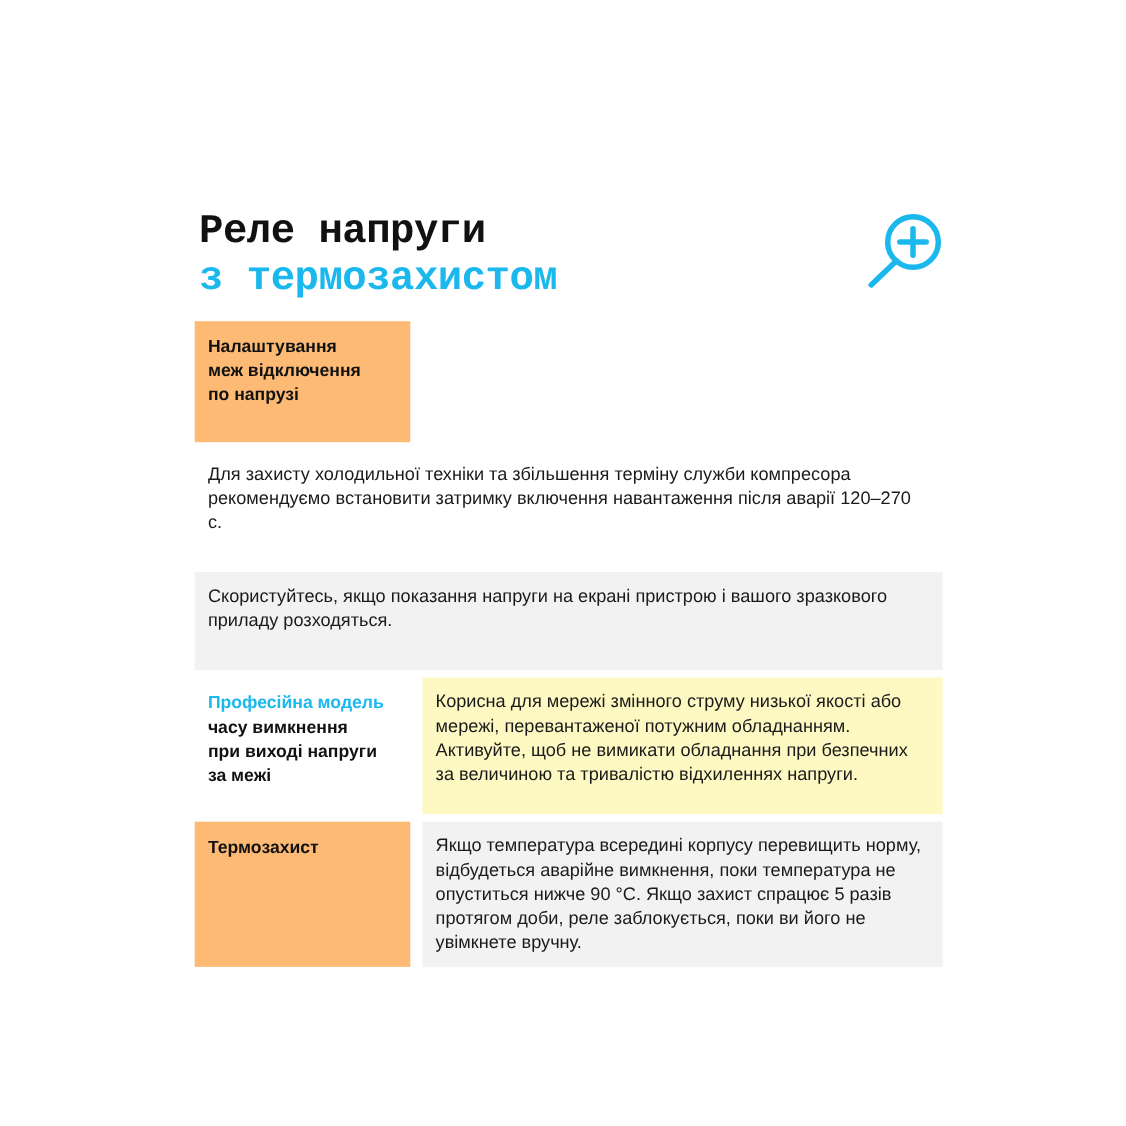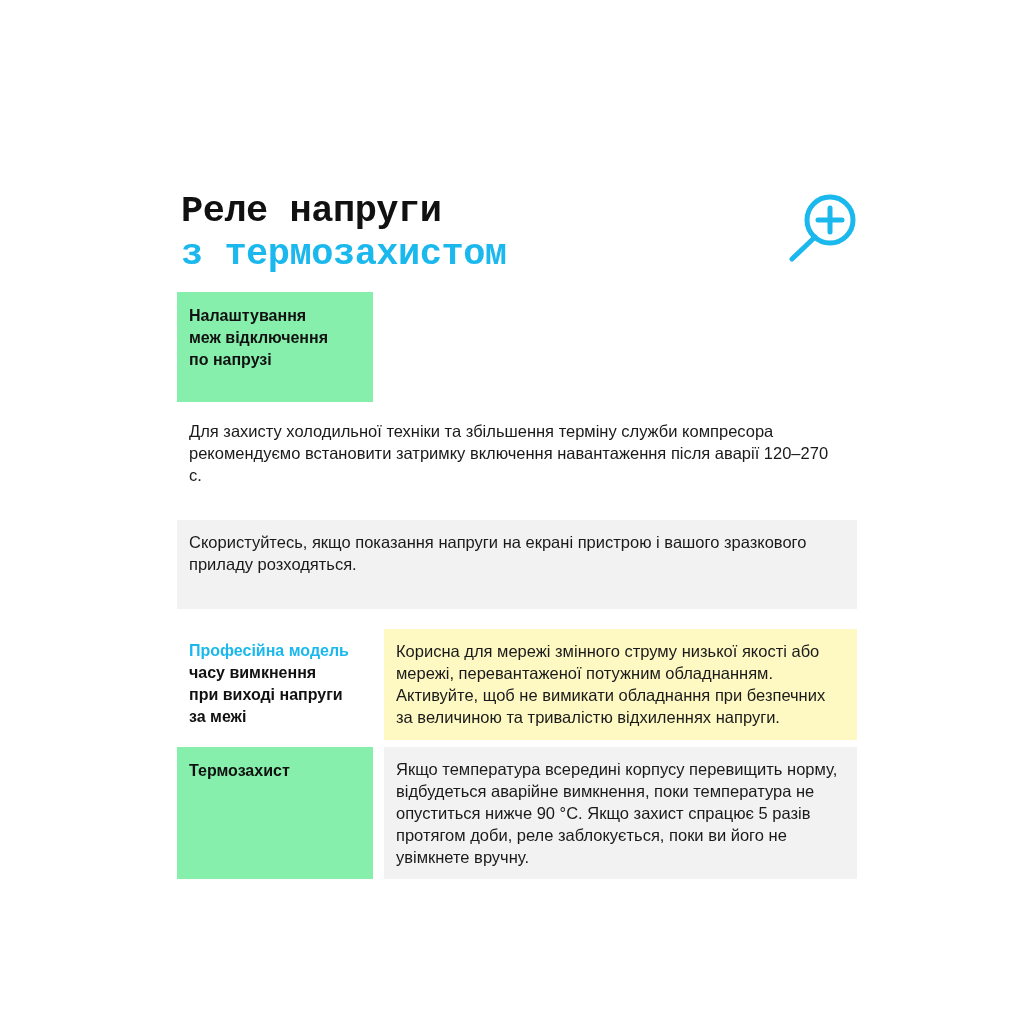--- a/index.html
+++ b/index.html
@@ -3,21 +3,21 @@
 <meta charset="utf-8">
 <style>
   html, body { margin:0; padding:0; background:#ffffff; }
   body { width:1024px; height:1024px; position:relative; font-family:"Liberation Sans", sans-serif; color:#111111; overflow:hidden; }
   .title { position:absolute; left:177px; top:186px; margin:4px; font-family:Liberation Mono, monospace; font-weight:bold; font-size:37px; line-height:43px; letter-spacing:-0.5px; }
   .title .l1 { color:#111111; display:block; }
   .title .l2 { color:#1bb8ee; display:block; }
   .zoom-icon { position:absolute; left:786px; top:190px; width:74px; height:74px; }
   .table { position:absolute; left:177px; top:292px; width:680px; }
   .row { display:flex; gap:11px; margin-bottom:7px; }
-  .cell-a { width:196px; background:#86efac; box-sizing:border-box; padding:13px 12px 12px 12px; font-weight:bold; font-size:16px; line-height:22px; }
+  .cell-a { width:196px; background:#fdba74; box-sizing:border-box; padding:13px 12px 12px 12px; font-weight:bold; font-size:16px; line-height:22px; }
   .cell-b { flex:1; background:#f2f2f2; box-sizing:border-box; padding:11px 12px 12px 12px; font-size:16.5px; line-height:22px; color:#1a1a1a; }
   .blue { color:#1bb8ee; }
   .cell-a span { display:block; }
 </style>
 </head>
 <body>
 
 <h1 class="title">
   <span class="l1">Реле напруги</span>
   <span class="l2">з термозахистом</span>
@@ -41,21 +41,21 @@
   </div>
 
   <div class="row" style="height:104px;">
     <div class="cell-b" style="background:#ffffff;">Для захисту холодильної техніки та збільшення терміну служби компресора рекомендуємо встановити затримку включення навантаження після аварії 120–270 с.</div>
   </div>
 
   <div class="row" style="height:89px;">
     <div class="cell-b">Скористуйтесь, якщо показання напруги на екрані пристрою і вашого зразкового приладу розходяться.</div>
   </div>
 
-  <div class="row" style="height:124px;align-items:flex-end;">
+  <div class="row" style="height:124px;">
     <div class="cell-a" style="background:#ffffff;">
       <span class="blue">Професійна модель</span>
       <span>часу вимкнення</span>
       <span>при виході напруги</span>
       <span>за межі</span>
     </div>
     <div class="cell-b" style="background:#fef9c3;">Корисна для мережі змінного струму низької якості або мережі, перевантаженої потужним обладнанням. Активуйте, щоб не вимикати обладнання при безпечних за величиною та тривалістю відхиленнях напруги.</div>
   </div>
 
   <div class="row" style="height:132px;">

